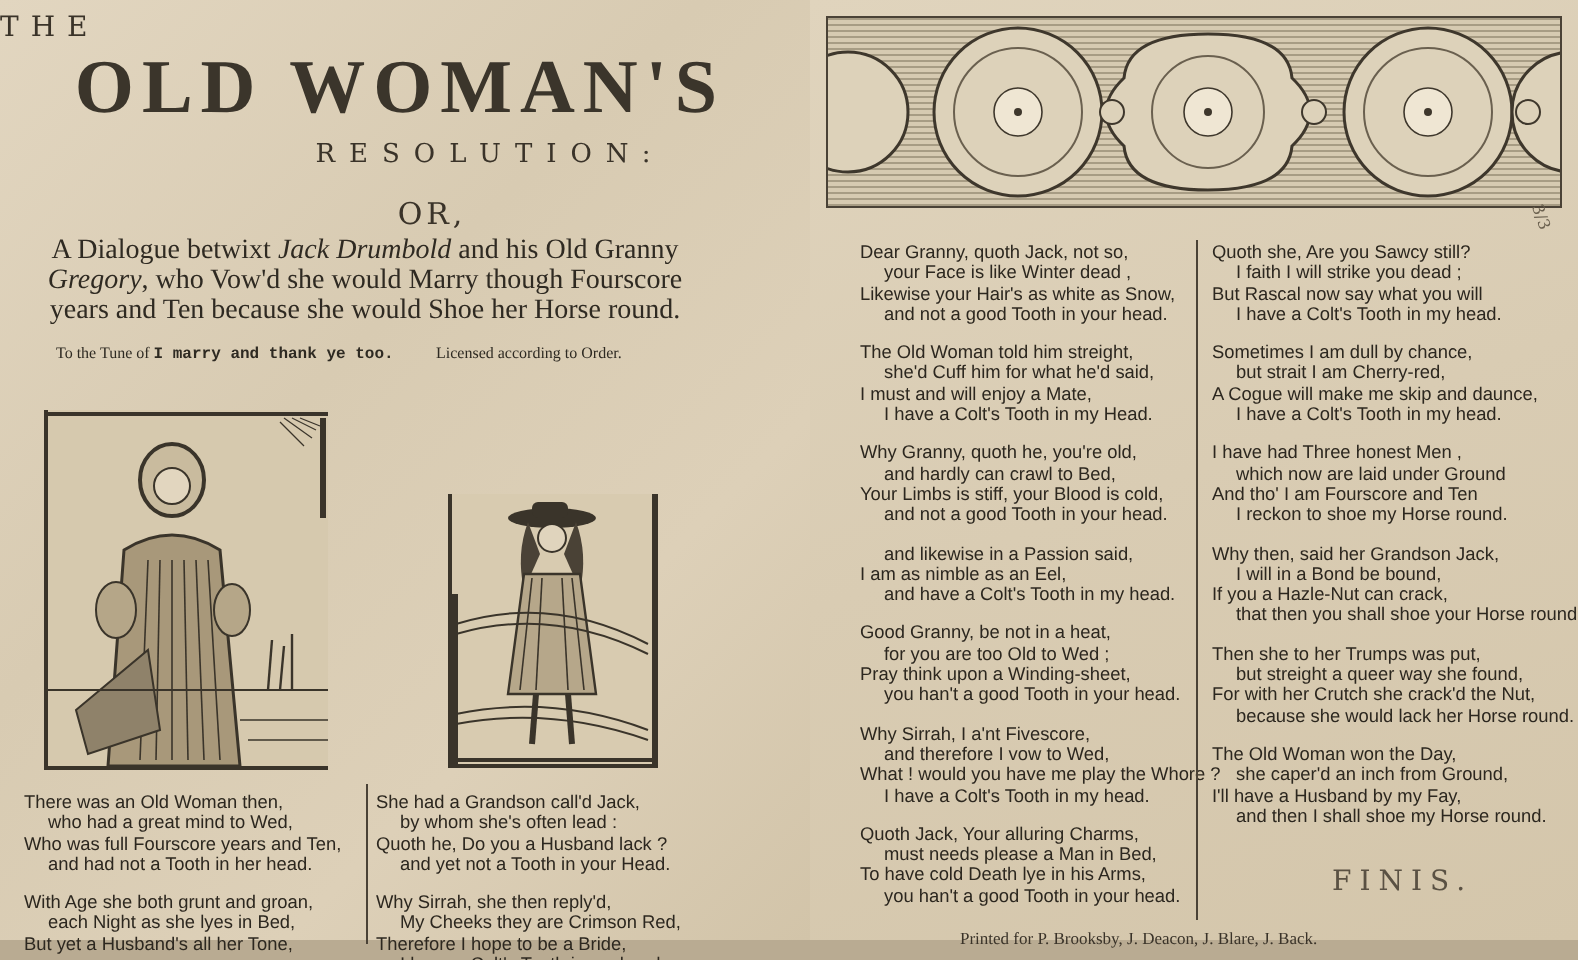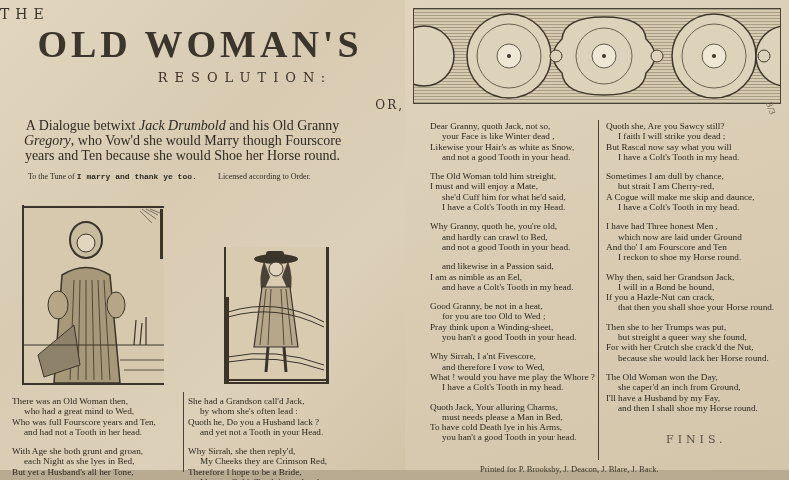--- a/index.html
+++ b/index.html
@@ -28,61 +28,61 @@
   .title-main {
     position:absolute; left:0; width:400px; top:22px; text-align:center;
     font-size:38px; letter-spacing:4px; font-weight:bold; color:#3b352b;
     font-family:"Liberation Serif", serif;
   }
   .title-resolution {
     position:absolute; left:16px; width:400px; top:70px; text-align:center;
     font-size:13px; letter-spacing:7px; color:#3a3329;margin-left:29px;
   }
   .title-or {
-    position:absolute; left:4px; width:400px; top:98px; text-align:right;
-    font-size:12px; letter-spacing:2px; color:#3a3329;
+    position:absolute; left:16px; width:400px; top:98px; text-align:center;
+    font-size:15px; letter-spacing:2px; color:#3a3329;
   }
   .subtitle {
     position:absolute; left:10px; width:345px; top:118px; text-align:center;
     font-family:"Liberation Serif", serif; font-size:14px; line-height:15px; color:#2f2a22;
   }
   .subtitle i { font-style:italic; }
   .tune {
     position:absolute; left:28px; top:172px; font-size:8px; font-family:"Liberation Serif", serif;
   }
   .tune .bl { font-family:"Liberation Mono", monospace; font-weight:bold; font-size:8px; }
   .licensed {
     position:absolute; left:218px; top:172px; font-size:8px; font-family:"Liberation Serif", serif;
   }
   .woodcut {
     position:absolute; border:2px solid #3a342a;
     background:repeating-linear-gradient(0deg,#cfc1a6 0 2px,#bfb193 2px 3px);
   }
   .wc-woman { left:22px; top:205px; width:140px; height:178px; border-top:none; border-right:none; }
   .wc-man { left:224px; top:247px; width:100px; height:135px; border-top:none; border-right-width:3px; }
   .figure-svg { position:absolute; left:0; top:0; width:100%; height:100%; }
-  .verse-col { position:absolute; font-family:Liberation Serif, serif; font-size:9.2px; line-height:10.3px; color:#2c271f; }
+  .verse-col { position:absolute; font-family:Liberation Sans, sans-serif; font-size:9.2px; line-height:10.3px; color:#2c271f; }
   .verse-col .stanza { margin-bottom:9px; }
   .verse-col .ln { white-space:nowrap; }
   .verse-col .ln.ind { padding-left:12px; }
   .col1 { left:12px; top:396px; width:170px; }
   .col2 { left:188px; top:396px; width:210px; }
   .col3 { left:430px; top:121px; width:170px; }
   .col4 { left:606px; top:121px; width:170px; }
   .rule { position:absolute; background:#4a4236; }
   .rule-left { left:183px; top:392px; width:1px; height:80px; }
   .rule-right { left:598px; top:120px; width:1px; height:340px; }
   .border-band {
     position:absolute; left:413px; top:8px; width:366px; height:94px;
     border:1px solid #4a4236;
     background:repeating-linear-gradient(0deg,#a79c84 0 1px,#d6cab1 1px 3px);
     overflow:hidden;
   }
   .finis {
-    position:absolute; left:666px; top:433px; font-size:11px; letter-spacing:4px; color:#5a5143;
+    position:absolute; left:666px; top:433px; font-size:14px; letter-spacing:4px; color:#5a5143;
   }
   .printed {
     position:absolute; left:480px; top:464px; font-size:8.5px; font-family:"Liberation Serif", serif; color:#3a3329;
   }
   .mark { position:absolute; left:764px; top:104px; font-size:8px; color:#6b614f; transform:rotate(70deg); }
 </style>
 </head>
 <body>
 
 <div class="sheet-left"></div>
@@ -233,27 +233,28 @@
 
 <div class="verse-col col3">
   <div class="stanza">
     <div class="ln">Dear Granny, quoth Jack, not so,</div>
     <div class="ln ind">your Face is like Winter dead ,</div>
     <div class="ln">Likewise your Hair's as white as Snow,</div>
     <div class="ln ind">and not a good Tooth in your head.</div>
   </div>
   <div class="stanza">
     <div class="ln">The Old Woman told him streight,</div>
+    <div class="ln ind">she'd Cuff him for what he'd said,</div>
     <div class="ln">I must and will enjoy a Mate,</div>
-    <div class="ln ind">she'd Cuff him for what he'd said,</div>
     <div class="ln ind">I have a Colt's Tooth in my Head.</div>
   </div>
   <div class="stanza">
     <div class="ln">Why Granny, quoth he, you're old,</div>
     <div class="ln ind">and hardly can crawl to Bed,</div>
+    <div class="ln">Your Limbs is stiff, your Blood is cold,</div>
     <div class="ln ind">and not a good Tooth in your head.</div>
   </div>
   <div class="stanza">
     <div class="ln ind">and likewise in a Passion said,</div>
     <div class="ln">I am as nimble as an Eel,</div>
     <div class="ln ind">and have a Colt's Tooth in my head.</div>
   </div>
   <div class="stanza">
     <div class="ln">Good Granny, be not in a heat,</div>
     <div class="ln ind">for you are too Old to Wed ;</div>

